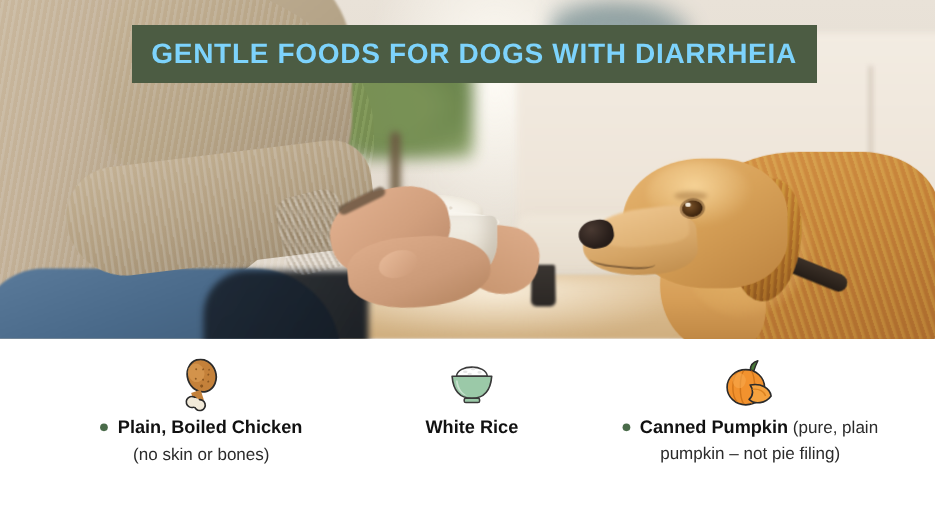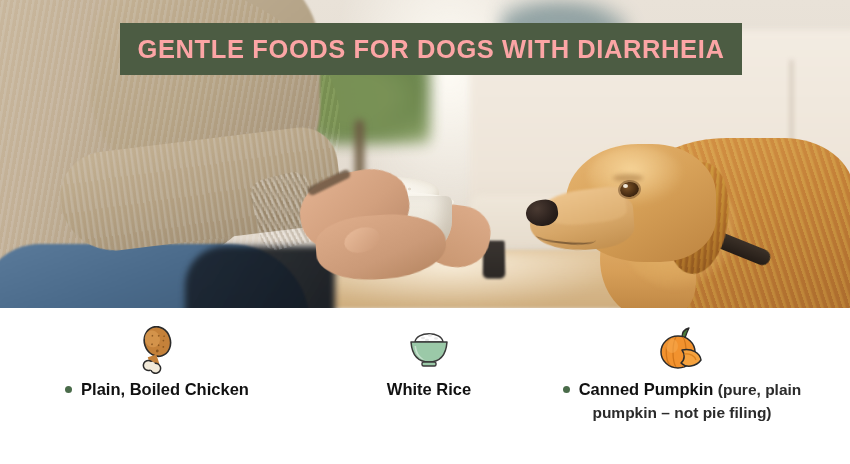--- a/index.html
+++ b/index.html
@@ -473,21 +473,21 @@
     left: 120px;
     top: 23px;
     width: 622px;
     height: 52px;
     background: #4c5c43;
     display: flex;
     align-items: center;
     justify-content: center;
   }
   .title-text {
-    color: #fca5a5;
+    color: #7dd3fc;
     font-size: 25.5px;
     font-weight: bold;
     letter-spacing: .6px;
     white-space: nowrap;
     font-family: "Liberation Sans", sans-serif;
   }
 
   
   .footer {
     position: absolute;
@@ -497,21 +497,21 @@
     height: 156px;
     background: #ffffff;
     display: flex;
     align-items: flex-start;
   }
   .item {
     position: absolute;
     top: 0;
     text-align: center;
   }
-  .item-1 { left: 22px;  width: 270px; }
+  .item-1 { left: 48px;  width: 270px; }
   .item-2 { left: 324px; width: 210px; }
   .item-3 { left: 536px; width: 292px; }
 
   .icon-wrap {
     height: 56px;
     display: flex;
     align-items: center;
     justify-content: center;
     padding-top: 14px;
   }
@@ -520,21 +520,21 @@
     color: #1b1b1b;
     line-height: 1.45;
     padding: 0 4px;
   }
   .item-name {
     font-weight: bold;
     font-size: 16.5px;
     color: #111111;
   }
   .item-note {
-    font-weight: bold;
+    font-weight: normal;
     font-size: 15.5px;
     color: #2b2b2b;
   }
   .bullet {
     display: inline-block;
     width: 7px;
     height: 7px;
     border-radius: 50%;
     background: #4a6b4a;
     vertical-align: middle;
@@ -632,20 +632,21 @@
               <circle cx="19" cy="17" r="0.9"></circle>
                 <circle cx="29" cy="23" r="0.9"></circle>
               <circle cx="22" cy="25" r="1.4"></circle>
                 <circle cx="33" cy="13" r="0.8"></circle>
             </g>
           </g>
         </svg>
       </div>
       <div class="item-text">
         <span class="bullet"></span><span class="item-name">Plain, Boiled Chicken</span>
+        <span class="note-block item-note">(no skin or bones)</span>
       </div>
     </div>
 
     <div class="item item-2">
       <div class="icon-wrap">
         <svg width="50" height="46" viewBox="0 0 50 46">
           <path d="M12 14 C14 6 36 6 38 14 C36 10 14 10 12 14 Z" fill="#ffffff"></path>
           <path d="M11 15 C12 4 38 4 39 15 Z" fill="#fdfdfd" stroke="#3a3a3a" stroke-width="1.4" stroke-linejoin="round"></path>
           <path d="M13 13 C16 7 34 7 37 13" fill="#ffffff" opacity="0.9"></path>
           <g fill="#e2e2e2" opacity="0.85">

